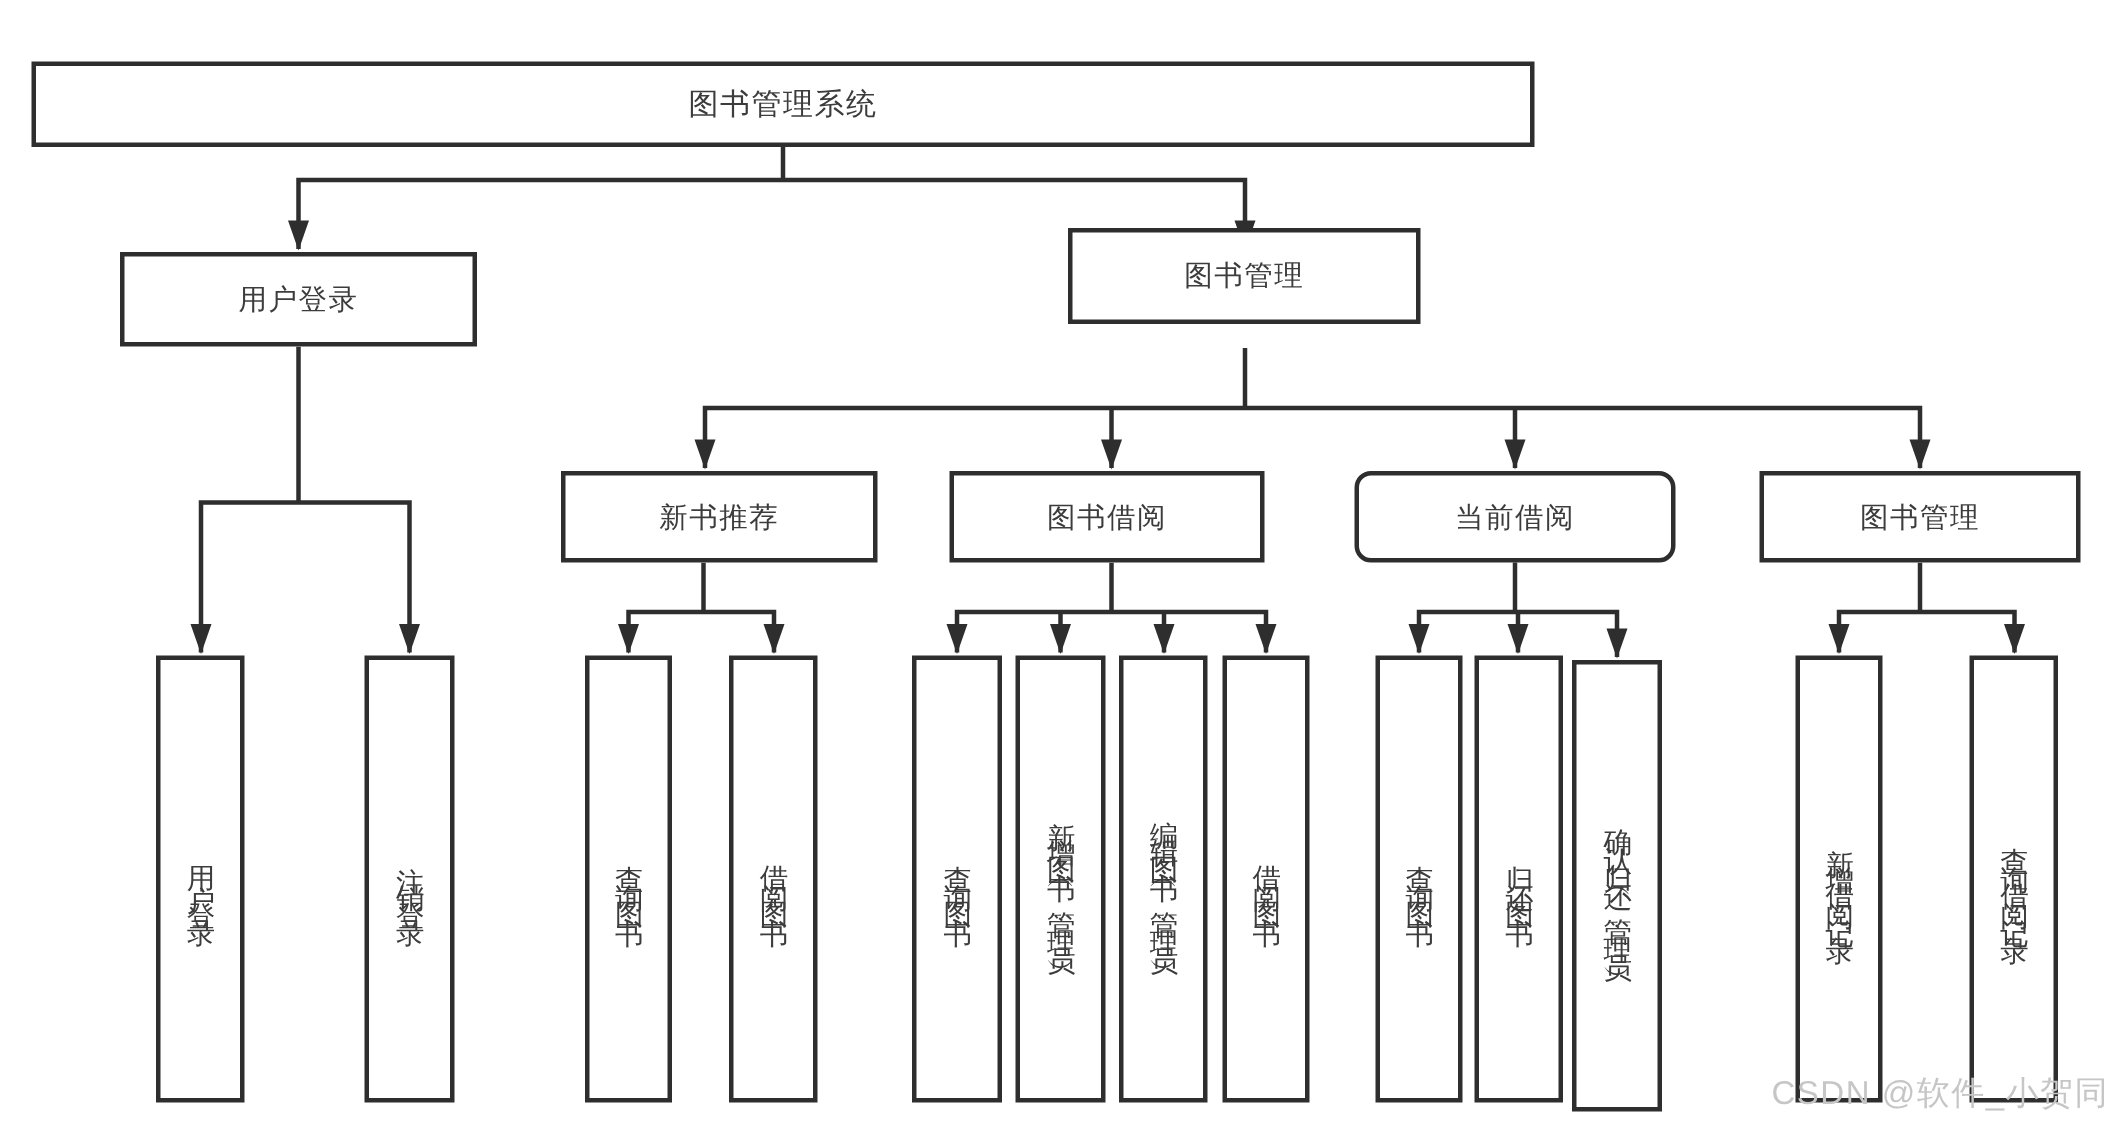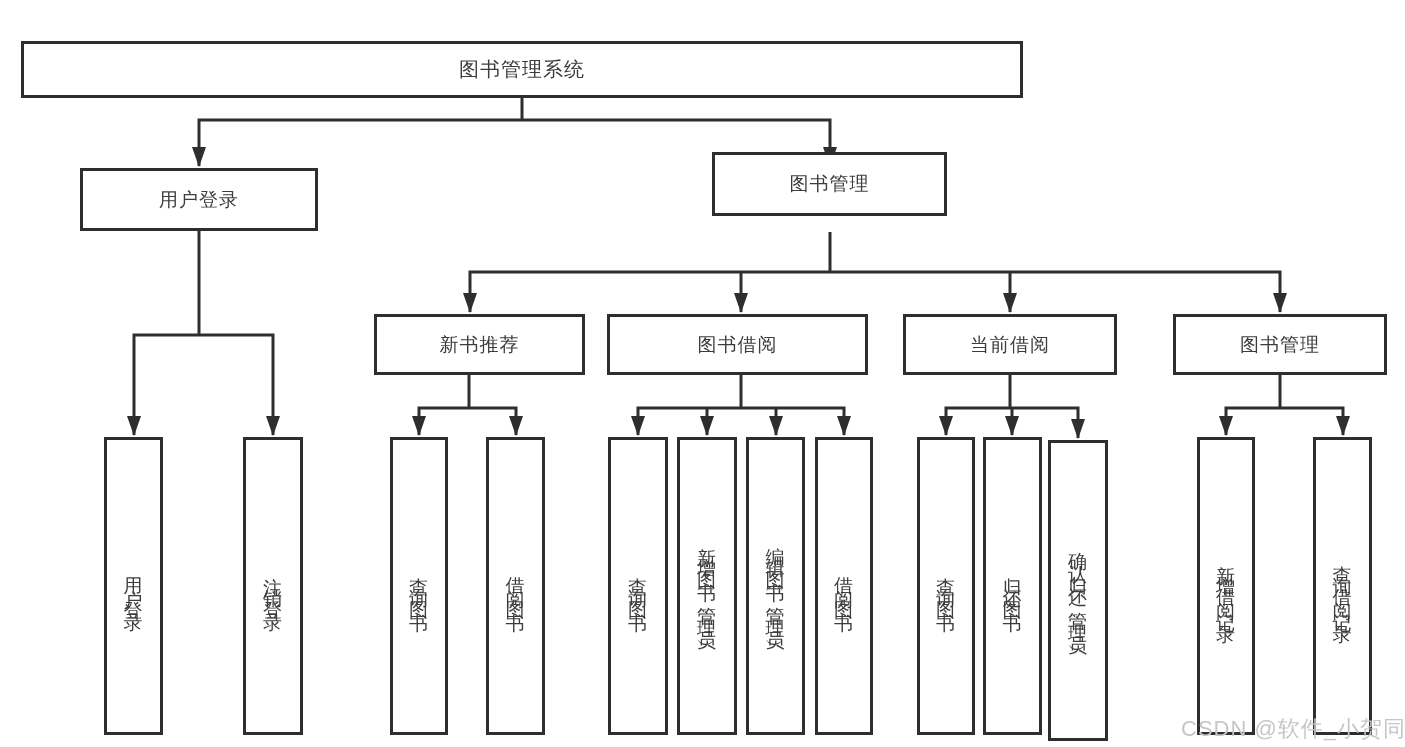--- a/index.html
+++ b/index.html
@@ -128,24 +128,24 @@
   <div class="box" style="left:80px; top:168px; width:238px; height:63px;">
     <span>用户登录</span>
   </div>
   <div class="box" style="left:712px; top:152px; width:235px; height:64px;">
     <span>图书管理</span>
   </div>
 
   <div class="box" style="left:374px; top:314px; width:211px; height:61px;">
     <span>新书推荐</span>
   </div>
-  <div class="box" style="left:607px; top:314px; width:261px; height:61px;">
+  <div class="box" style="left:633px; top:314px; width:210px; height:61px;">
     <span>图书借阅</span>
   </div>
-  <div class="box" style="left:903px; top:314px; width:214px; height:61px;">
+  <div class="box" style="left:903px; top:314px; width:214px; height:61px;border-radius:11px;">
     <span>当前借阅</span>
   </div>
   <div class="box" style="left:1173px; top:314px; width:214px; height:61px;">
     <span>图书管理</span>
   </div>
 
   <div class="vbox" style="left:104px; top:437px; width:59px; height:298px;">
     <span class="vtext">用户登录</span>
   </div>
   <div class="vbox" style="left:243px; top:437px; width:60px; height:298px;">

